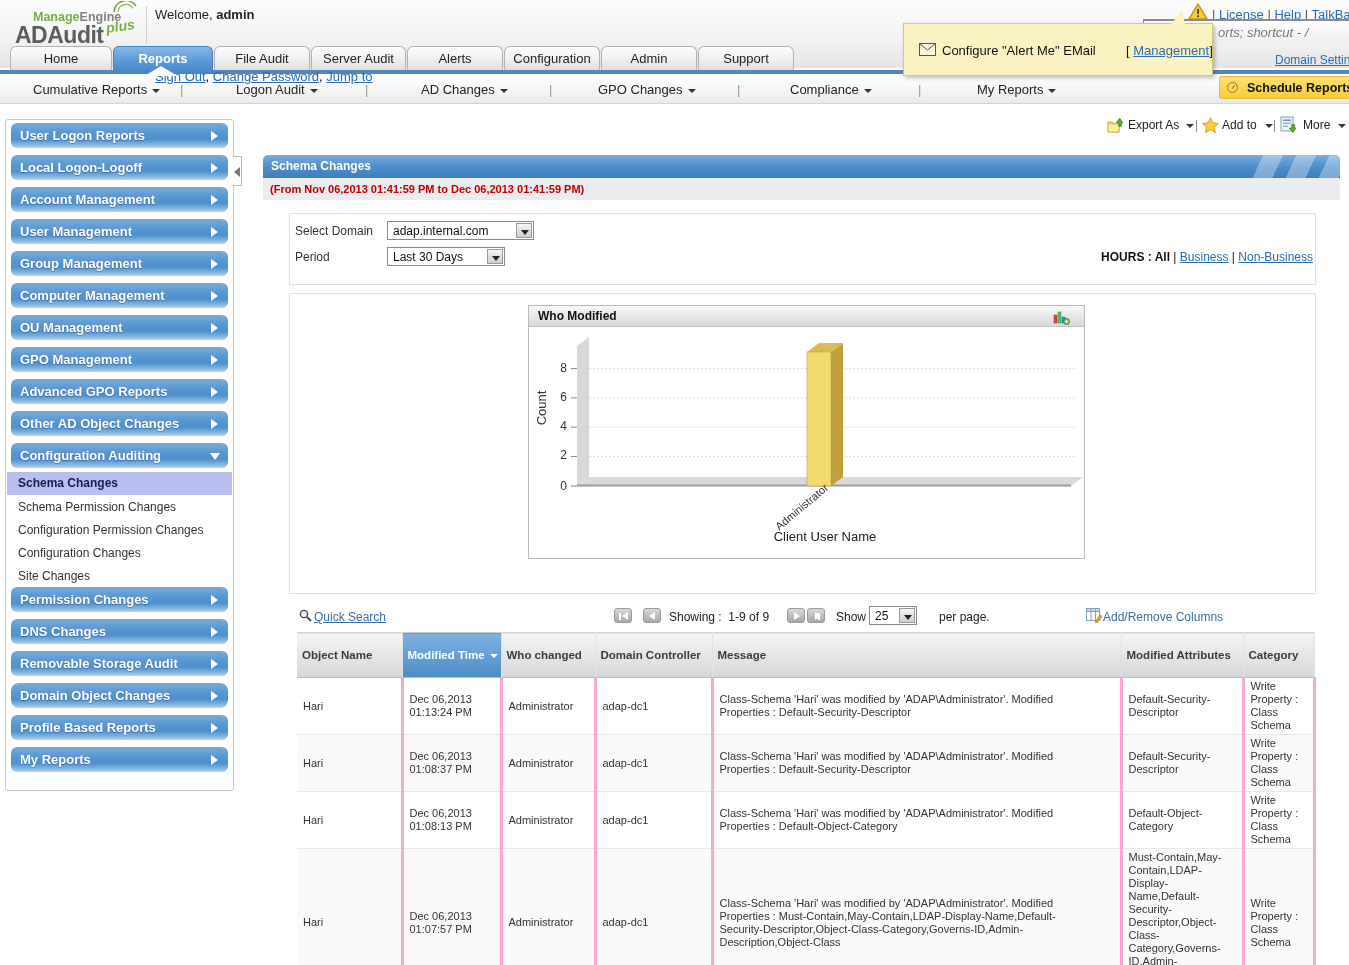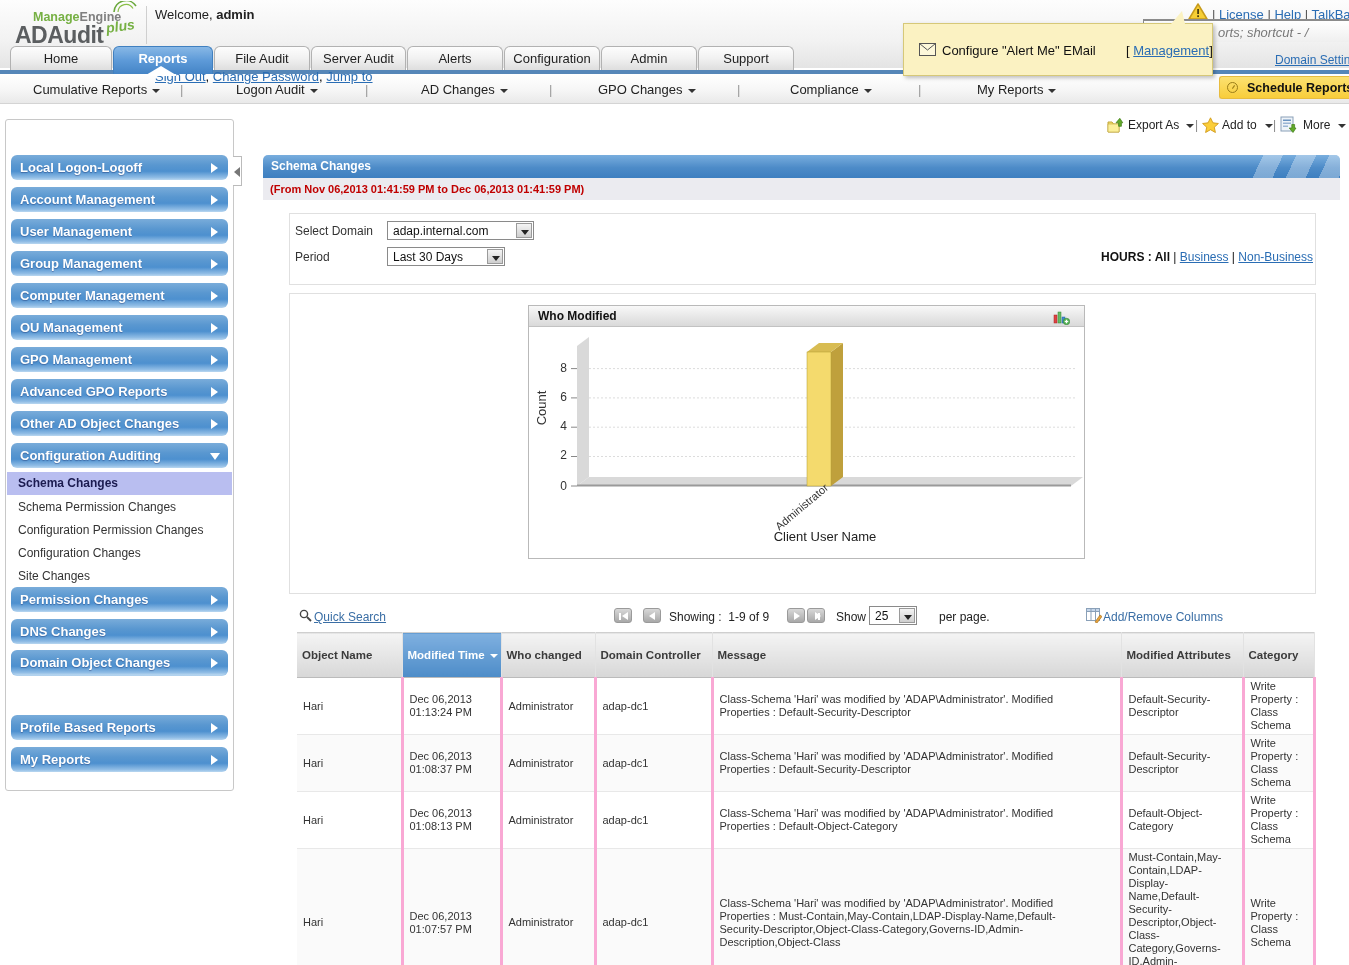--- a/index.html
+++ b/index.html
@@ -160,39 +160,40 @@
   <div class="abs" id="popup">
     <svg style="position:absolute; left:15px; top:19px;" width="17" height="13" viewBox="0 0 17 13">
       <rect x="0.5" y="0.5" width="16" height="12" fill="#fdf8da" stroke="#555"></rect>
       <path d="M 0.5 0.5 L 8.5 7 L 16.5 0.5" fill="none" stroke="#555"></path>
     </svg>
     <div class="txt">Configure "Alert Me" EMail</div>
     <div class="cfg">[&nbsp;<span class="lnk">Management</span>]</div>
   </div>
 
   <div class="abs" id="sidebar">
+    <div class="sbtn" style="top:3px;">User Logon Reports<span class="arr"></span></div>
     <div class="sbtn" style="top:35px;">Local Logon-Logoff<span class="arr"></span></div>
     <div class="sbtn" style="top:67px;">Account Management<span class="arr"></span></div>
     <div class="sbtn" style="top:99px;">User Management<span class="arr"></span></div>
     <div class="sbtn" style="top:131px;">Group Management<span class="arr"></span></div>
     <div class="sbtn" style="top:163px;">Computer Management<span class="arr"></span></div>
     <div class="sbtn" style="top:195px;">OU Management<span class="arr"></span></div>
     <div class="sbtn" style="top:227px;">GPO Management<span class="arr"></span></div>
     <div class="sbtn" style="top:259px;">Advanced GPO Reports<span class="arr"></span></div>
     <div class="sbtn" style="top:291px;">Other AD Object Changes<span class="arr"></span></div>
     <div class="sbtn" style="top:323px;">Configuration Auditing<span class="darr"></span></div>
     <div class="ssel" style="top:352px;">Schema Changes</div>
     <div class="sitem" style="top:380px;">Schema Permission Changes</div>
     <div class="sitem" style="top:403px;">Configuration Permission Changes</div>
     <div class="sitem" style="top:426px;">Configuration Changes</div>
     <div class="sitem" style="top:449px;">Site Changes</div>
     <div class="sbtn" style="top:467px;">Permission Changes<span class="arr"></span></div>
     <div class="sbtn" style="top:499px;">DNS Changes<span class="arr"></span></div>
     <div class="sbtn" style="top:531px;">Removable Storage Audit<span class="arr"></span></div>
-    <div class="sbtn" style="top:530px;">Domain Object Changes<span class="arr"></span></div>
+    <div class="sbtn" style="top:563px;border-radius:8px;">Domain Object Changes<span class="arr"></span></div>
     <div class="sbtn" style="top:595px;">Profile Based Reports<span class="arr"></span></div>
     <div class="sbtn" style="top:627px;">My Reports<span class="arr"></span></div>
   </div>
   <div class="abs" id="collapse"></div>
 
   <div class="abs" id="exportrow">
     <svg style="position:absolute; left:14px; top:1px;" width="19" height="17" viewBox="0 0 19 17">
       <path d="M1 5 L1 15 L12 15 L12 7 L6.5 7 L5 5 Z" fill="#f7e06a" stroke="#c0a43a"></path>
       <path d="M1 7 L12 7 L12 15 L1 15 Z" fill="#fbef9a" stroke="#c0a43a" stroke-width="0.6"></path>
       <path d="M12.2 9 L14.8 9 L14.8 12.5 L17.6 12.5 L17.6 9 L19 9 L16 4.5 Z" fill="#62aa2a" stroke="#3d7d12" stroke-width="0.7" transform="translate(-3.2,-3.2)"></path>

